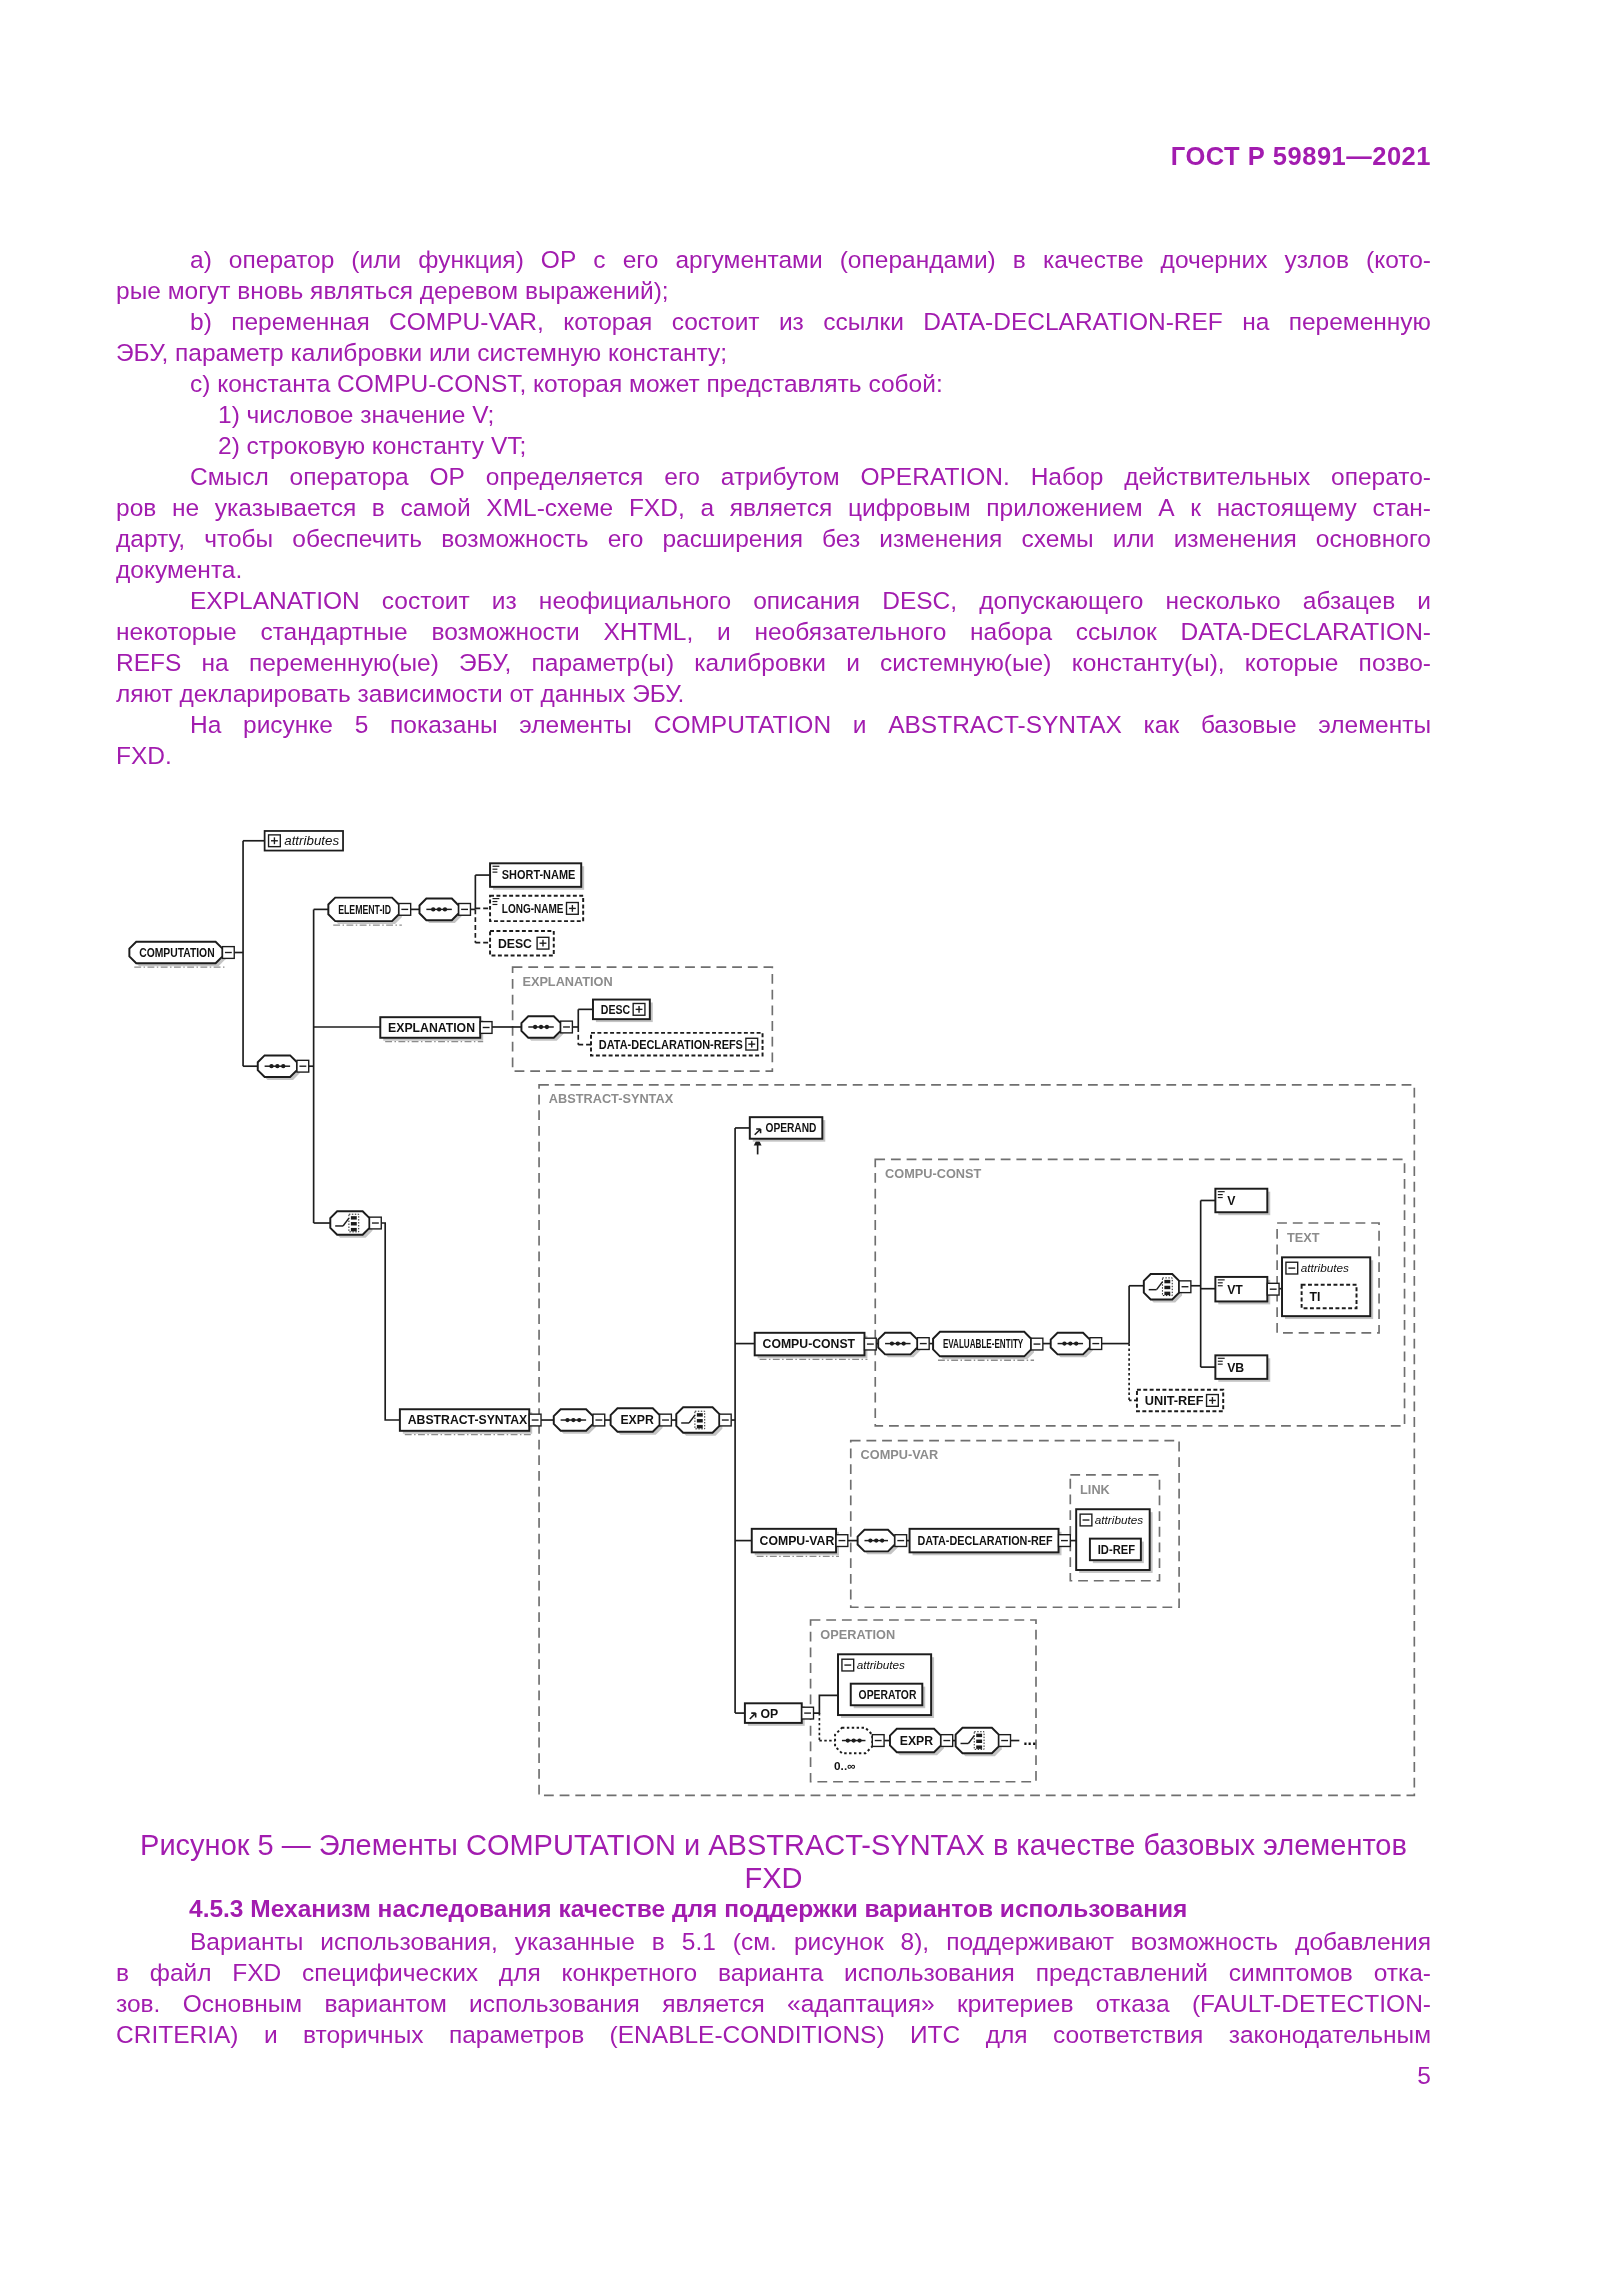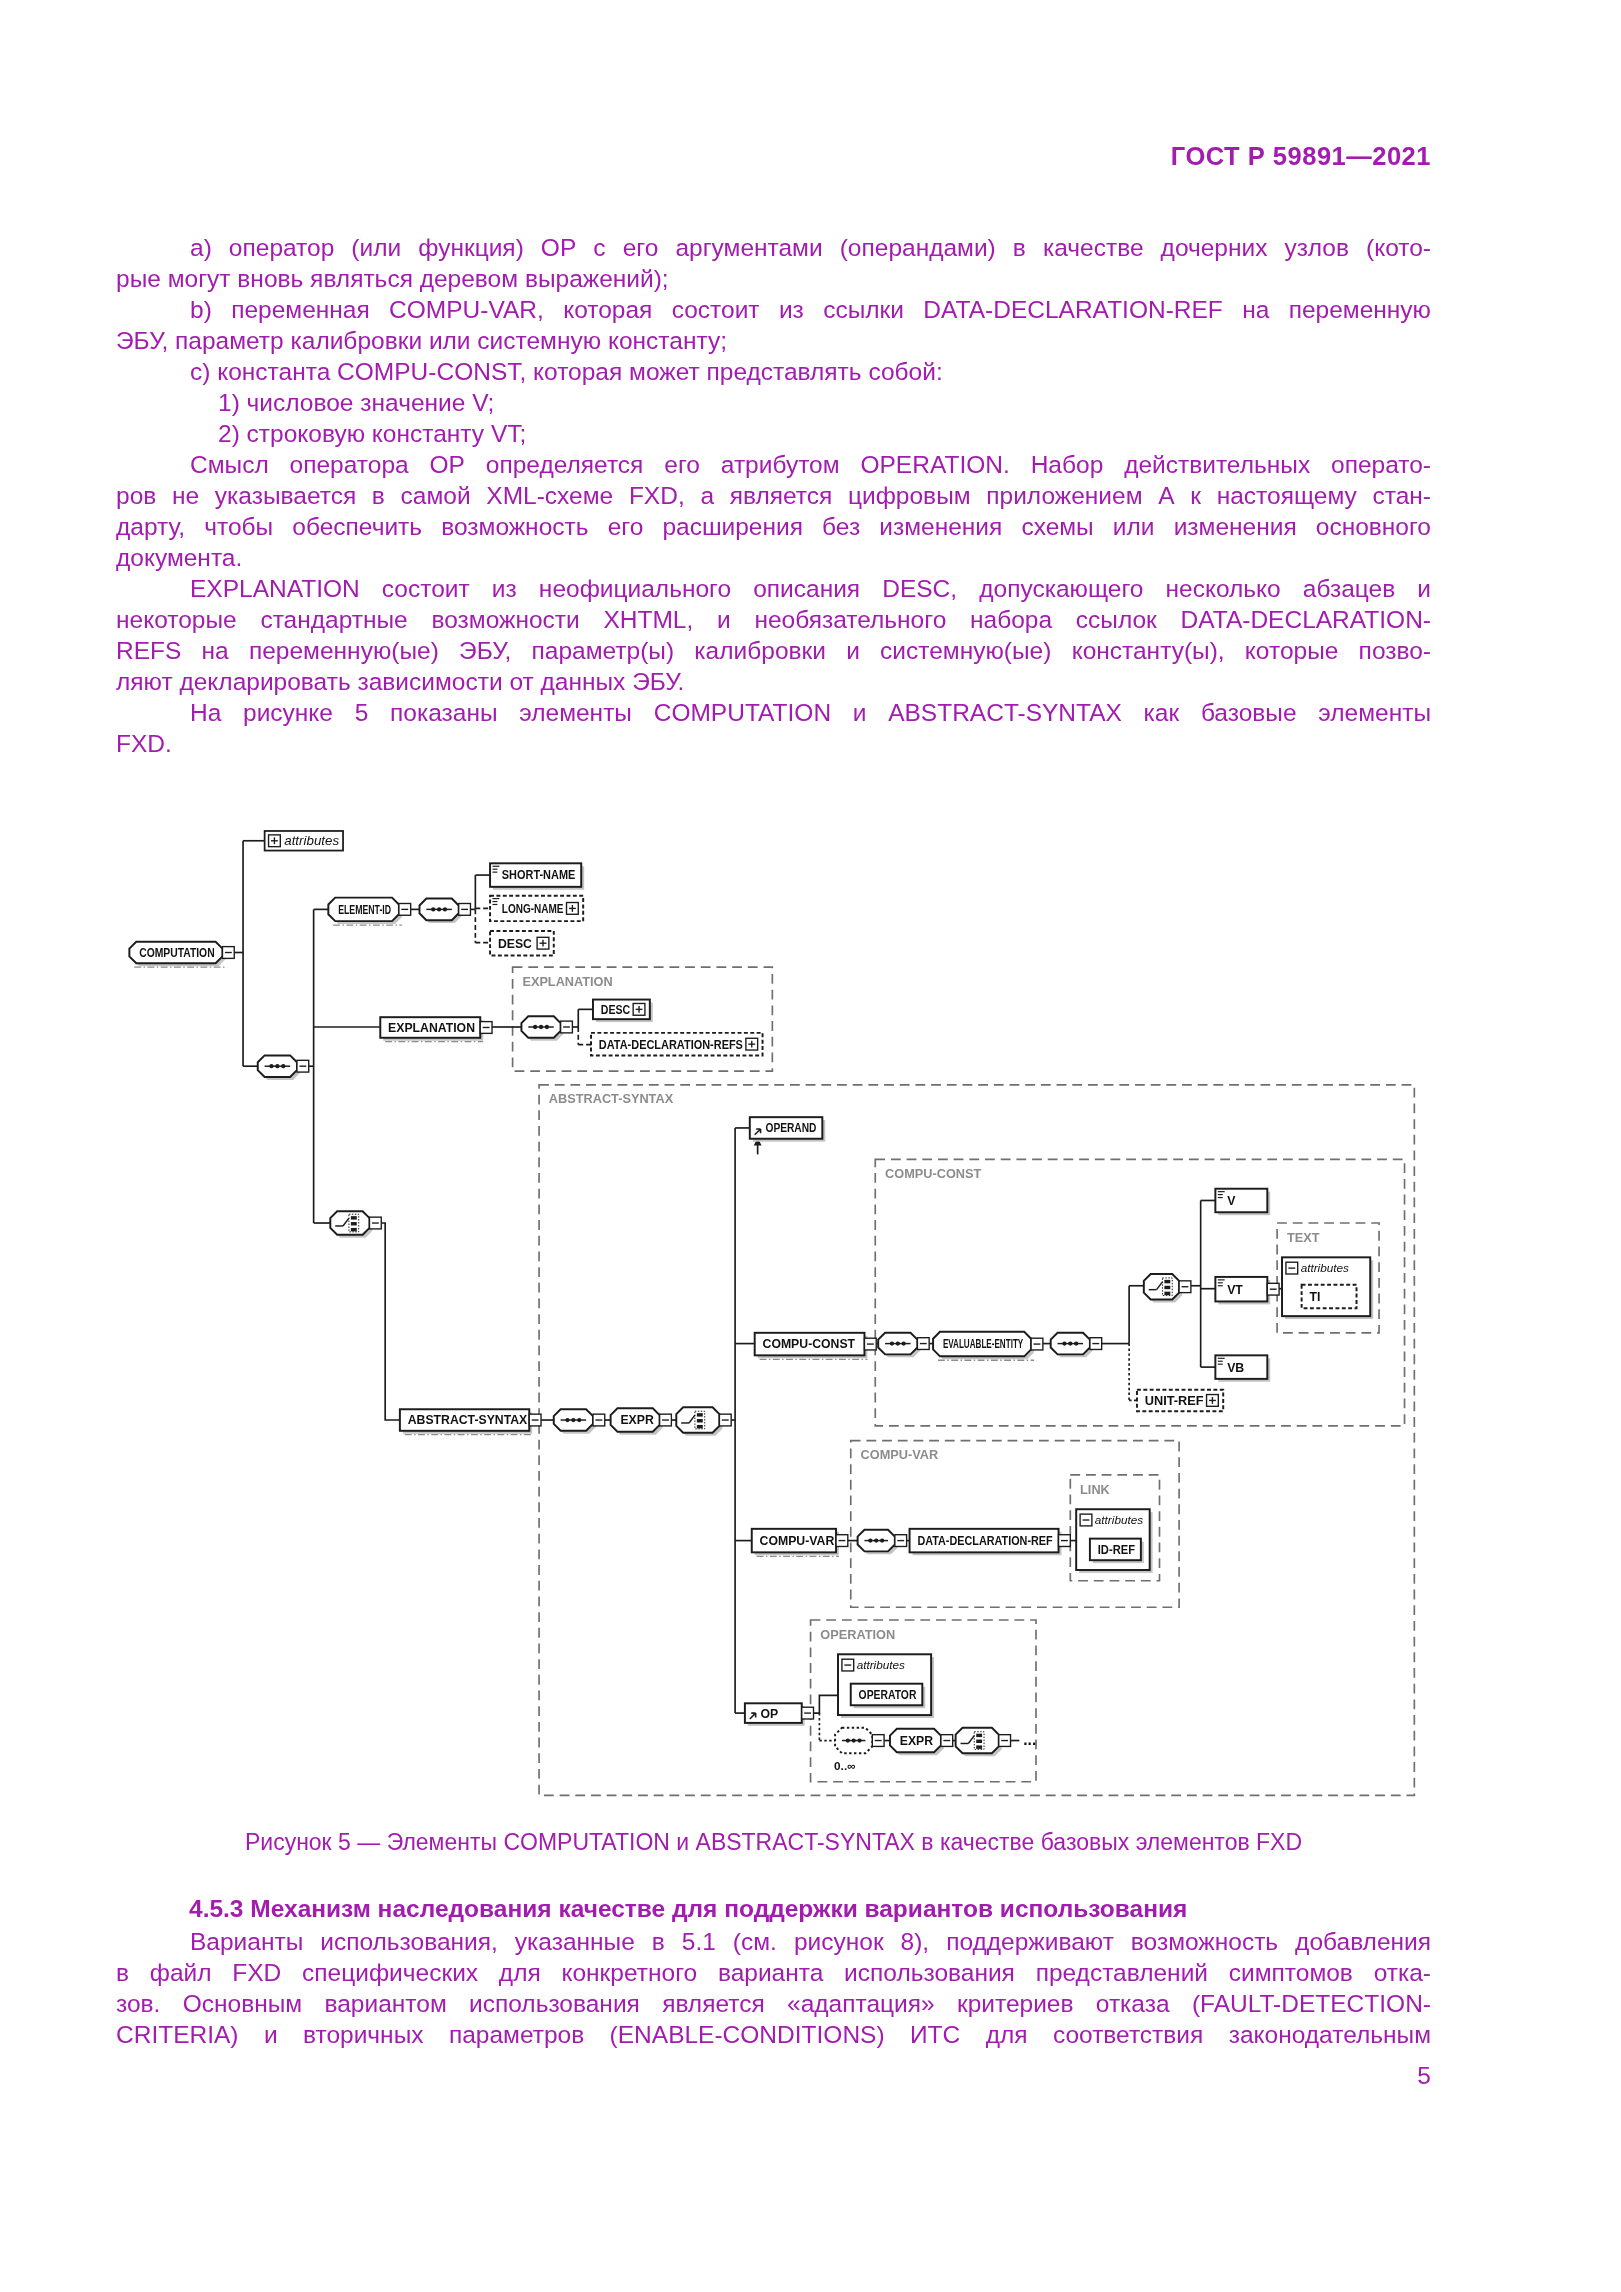--- a/index.html
+++ b/index.html
@@ -5,32 +5,32 @@
   html,body{margin:0;padding:0;}
   .page{position:relative;width:1621px;height:2293px;background:#ffffff;
         font-family:"Liberation Sans",sans-serif;color:#a21caf;overflow:hidden;}
   .hdr{position:absolute;left:116px;top:142px;width:1315px;text-align:right;
        font-size:25.5px;font-weight:bold;letter-spacing:0.5px;}
   .tblock{position:absolute;left:116px;width:1315px;}
   .tblock .ln{height:31px;line-height:31px;font-size:24.5px;white-space:nowrap;}
   .tblock .ln.just{white-space:normal;text-align:justify;text-align-last:justify;}
   .ind1{padding-left:74px;}
   .ind2{padding-left:102px;}
-  .cap{position:absolute;left:116px;top:1829px;width:1315px;text-align:center;font-size:23px;}
+  .cap{position:absolute;left:116px;top:1829px;width:1315px;text-align:center;font-size:29px;}
   .h453{position:absolute;left:189px;top:1893px;width:1242px;font-size:24.5px;font-weight:bold;line-height:31px;}
   .pnum{position:absolute;left:116px;top:2062px;width:1315px;text-align:right;font-size:24.5px;}
   svg{position:absolute;left:98px;top:823px;}
   svg text{font-family:"Liberation Sans",sans-serif;}
 </style>
 </head>
 <body>
 
 <div class="page">
   <div class="hdr">ГОСТ Р 59891—2021</div>
-  <div class="tblock" id="topLines" style="top:232px">
+  <div class="tblock" id="topLines" style="top:244px">
       <div class="ln ind1 just">а) оператор (или функция) ОР с его аргументами (операндами) в качестве дочерних узлов (кото-</div>
       <div class="ln ind0">рые могут вновь являться деревом выражений);</div>
       <div class="ln ind1 just">b) переменная COMPU-VAR, которая состоит из ссылки DATA-DECLARATION-REF на переменную</div>
       <div class="ln ind0">ЭБУ, параметр калибровки или системную константу;</div>
       <div class="ln ind1">c) константа COMPU-CONST, которая может представлять собой:</div>
       <div class="ln ind2">1) числовое значение V;</div>
       <div class="ln ind2">2) строковую константу VT;</div>
       <div class="ln ind1 just">Смысл оператора ОР определяется его атрибутом OPERATION. Набор действительных операто-</div>
       <div class="ln ind0 just">ров не указывается в самой XML-схеме FXD, а является цифровым приложением А к настоящему стан-</div>
       <div class="ln ind0 just">дарту, чтобы обеспечить возможность его расширения без изменения схемы или изменения основного</div>

